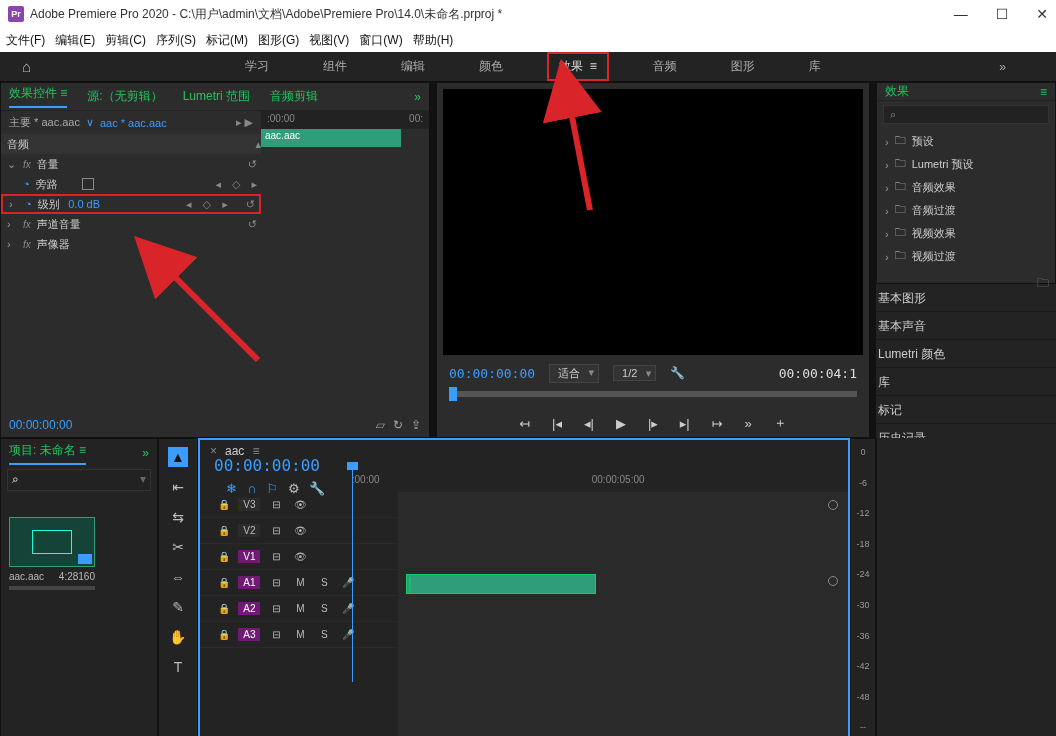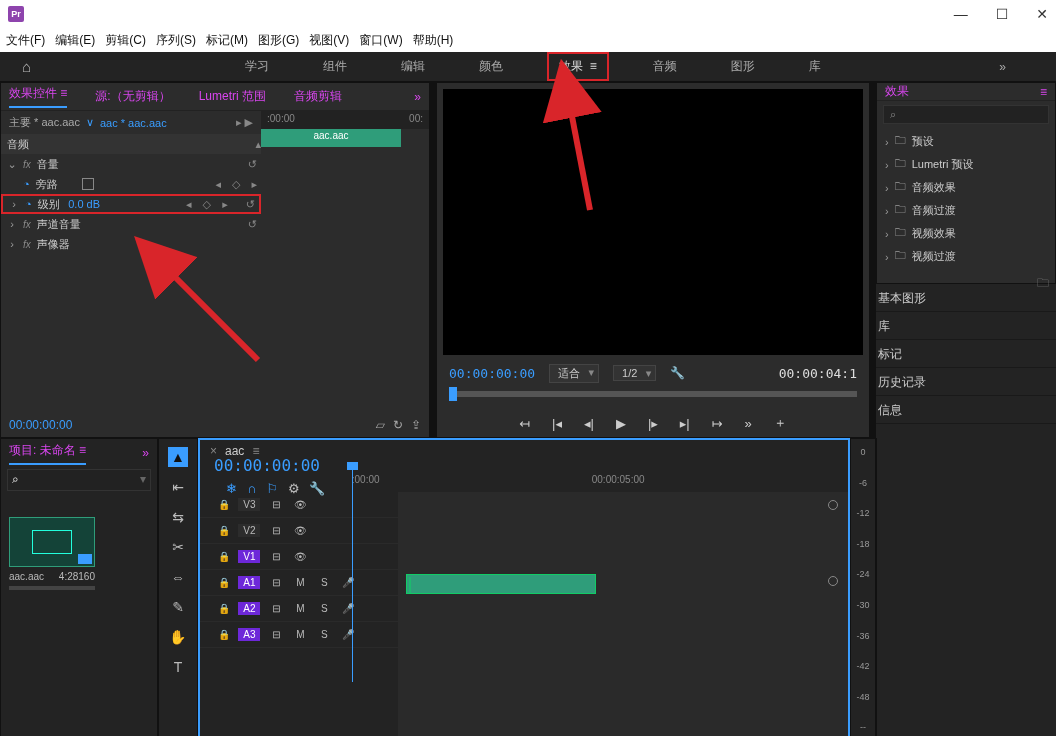--- a/index.html
+++ b/index.html
@@ -9,21 +9,21 @@
 .titlebar .wincontrols { margin-left: auto; display: flex; gap: 28px; font-size: 14px; }
 .menubar { height: 24px; background: #fff; display: flex; align-items: center; padding: 0 6px; color: #111; gap: 10px; font-size: 12px; }
 .menubar span { cursor: default; }
 .workspace-tabs { height: 30px; background: #232323; display: flex; align-items: center; gap: 34px; padding-left: 22px; color: #aaa; border-bottom: 1px solid #111; }
 .workspace-tabs .home { color: #bbb; font-size: 15px; margin-right: 170px; }
 .workspace-tabs .tab { padding: 4px 10px; cursor: default; }
 .workspace-tabs .active { border: 2px solid #d9252a; color: #ddd; }
 .workspace-tabs .more { margin-left: auto; margin-right: 50px; }
 .rowpanels { display: flex; height: 356px; }
 .panel { background: #2c2c2c; border: 1px solid #111; }
-.panel-header { height: 28px; display: flex; align-items: center; gap: 28px; padding: 0 8px; color: #d946ef; border-bottom: 1px solid #222; }
+.panel-header { height: 28px; display: flex; align-items: center; gap: 20px; padding: 0 8px; color: #22c55e; border-bottom: 1px solid #222; }
 .panel-header .ptitle { font-size: 12px; }
 .panel-header .active-tab { border-bottom: 2px solid #3a9dff; padding-bottom: 4px; }
 .leftpanel { width: 430px; display: flex; flex-direction: column; }
 .ec-top { display: flex; align-items: center; padding: 4px 8px; color: #aaa; gap: 6px; font-size: 11px; }
 .ec-top .blue { color: #3a9dff; }
 .ec-ruler { height: 18px; background: #222; position: relative; }
 .ec-ruler .tick { position: absolute; color: #888; font-size: 10px; top: 2px; }
 .ec-clip { height: 18px; background: #2f9d7a; color: #fff; font-size: 10px; padding: 1px 4px; width: 140px; margin-top: 0; }
 .ec-row { display: flex; align-items: center; height: 20px; padding-left: 6px; gap: 6px; color: #ccc; font-size: 11px; }
 .ec-row .arrow { width: 10px; color: #999; }
@@ -78,35 +78,36 @@
 .tl-ruler-area { flex: 1; position: relative; height: 30px; }
 .tl-ruler { position: absolute; left: 0; right: 0; top: 12px; height: 14px; color: #888; font-size: 10px; }
 .tl-ruler .t { position: absolute; }
 .tl-playhead { position: absolute; left: 0; top: 0; width: 1px; background: #3a9dff; }
 .tl-playhead::before { content: ""; position: absolute; top: -0px; left: -5px; width: 11px; height: 8px; background: #3a9dff; }
 .tl-toolbtns { display: flex; gap: 10px; color: #3a9dff; font-size: 13px; padding: 2px 12px; }
 .tl-body { flex: 1; display: flex; }
 .tl-tracks-labels { width: 198px; }
 .tl-track { display: flex; align-items: center; height: 26px; gap: 8px; padding-left: 18px; color: #bbb; font-size: 10px; border-bottom: 1px solid #2a2a2a; }
 .tl-track .lbl { width: 22px; text-align: center; padding: 1px 0; background: #2c2c2c; }
-.tl-track .lbl.on { background: #6d28d9; color: #fff; }
+.tl-track .lbl.on { background: #701a75; color: #fff; }
 .tl-track .tg { width: 16px; text-align: center; }
 .tl-tracks-clips { flex: 1; position: relative; background: #2a2a2a; }
 .tl-clip { position: absolute; height: 20px; background: #2f9d7a; border: 1px solid #1c6; top: 82px; left: 8px; width: 190px; }
 .tl-clip .wave { height: 16px; background: linear-gradient(to right, #1c6 0, #1c6 2px, transparent 2px, transparent 4px) repeat-x; opacity: .6; margin: 2px; }
 .meter { width: 26px; background: #232323; border: 1px solid #111; display: flex; flex-direction: column; align-items: center; justify-content: space-between; padding: 8px 0; color: #999; font-size: 9px; }
 .right-lower { width: 180px; background: #232323; border-left: 1px solid #111; }
 .arrow-annot { position: absolute; pointer-events: none; }
 .arrow-annot svg { overflow: visible; }
 </style>
 </head>
 <body>
 
 <div class="titlebar">
   <div class="logo">Pr</div>
+  <div>Adobe Premiere Pro 2020 - C:\用户\admin\文档\Adobe\Premiere Pro\14.0\未命名.prproj *</div>
   <div class="wincontrols">
     <span>—</span>
     <span>☐</span>
     <span>✕</span>
   </div>
 </div>
 
 <div class="menubar">
   <span>文件(F)</span>
   <span>编辑(E)</span>
@@ -135,21 +136,21 @@
 <div class="rowpanels">
 
   <div class="panel leftpanel">
     <div class="panel-header">
       <span class="ptitle active-tab">效果控件  ≡</span>
       <span class="ptitle">源:（无剪辑）</span>
       <span class="ptitle">Lumetri 范围</span>
       <span class="ptitle">音频剪辑</span>
       <span class="ptitle" style="margin-left:auto">»</span>
     </div>
-    <div style="display:flex; flex:1;text-align:center;">
+    <div style="display:flex; flex:1;">
       <div style="width:260px; display:flex; flex-direction:column;">
         <div class="ec-top">
           <span>主要 * aac.aac</span>
           <span class="blue">∨</span>
           <span class="blue">aac * aac.aac</span>
           <span style="margin-left:auto;color:#888">▸&nbsp;▶</span>
         </div>
         <div class="ec-row" style="background:#333;">
             <span>音频</span>
             <span style="margin-left:auto;color:#888">▴</span>
@@ -274,20 +275,22 @@
             <span>🗀</span>
             <span>视频过渡</span>
           </div>
       </div>
       <div class="rbtns">
           <span>🗀</span>
         </div>
     </div>
     <div class="right-side-panels">
       <div class="rp">基本图形</div>
+      <div class="rp">基本声音</div>
+      <div class="rp">Lumetri 颜色</div>
       <div class="rp">库</div>
       <div class="rp">标记</div>
       <div class="rp">历史记录</div>
       <div class="rp">信息</div>
     </div>
   </div>
 </div>
 
 <div class="bottom">
   <div class="project">

